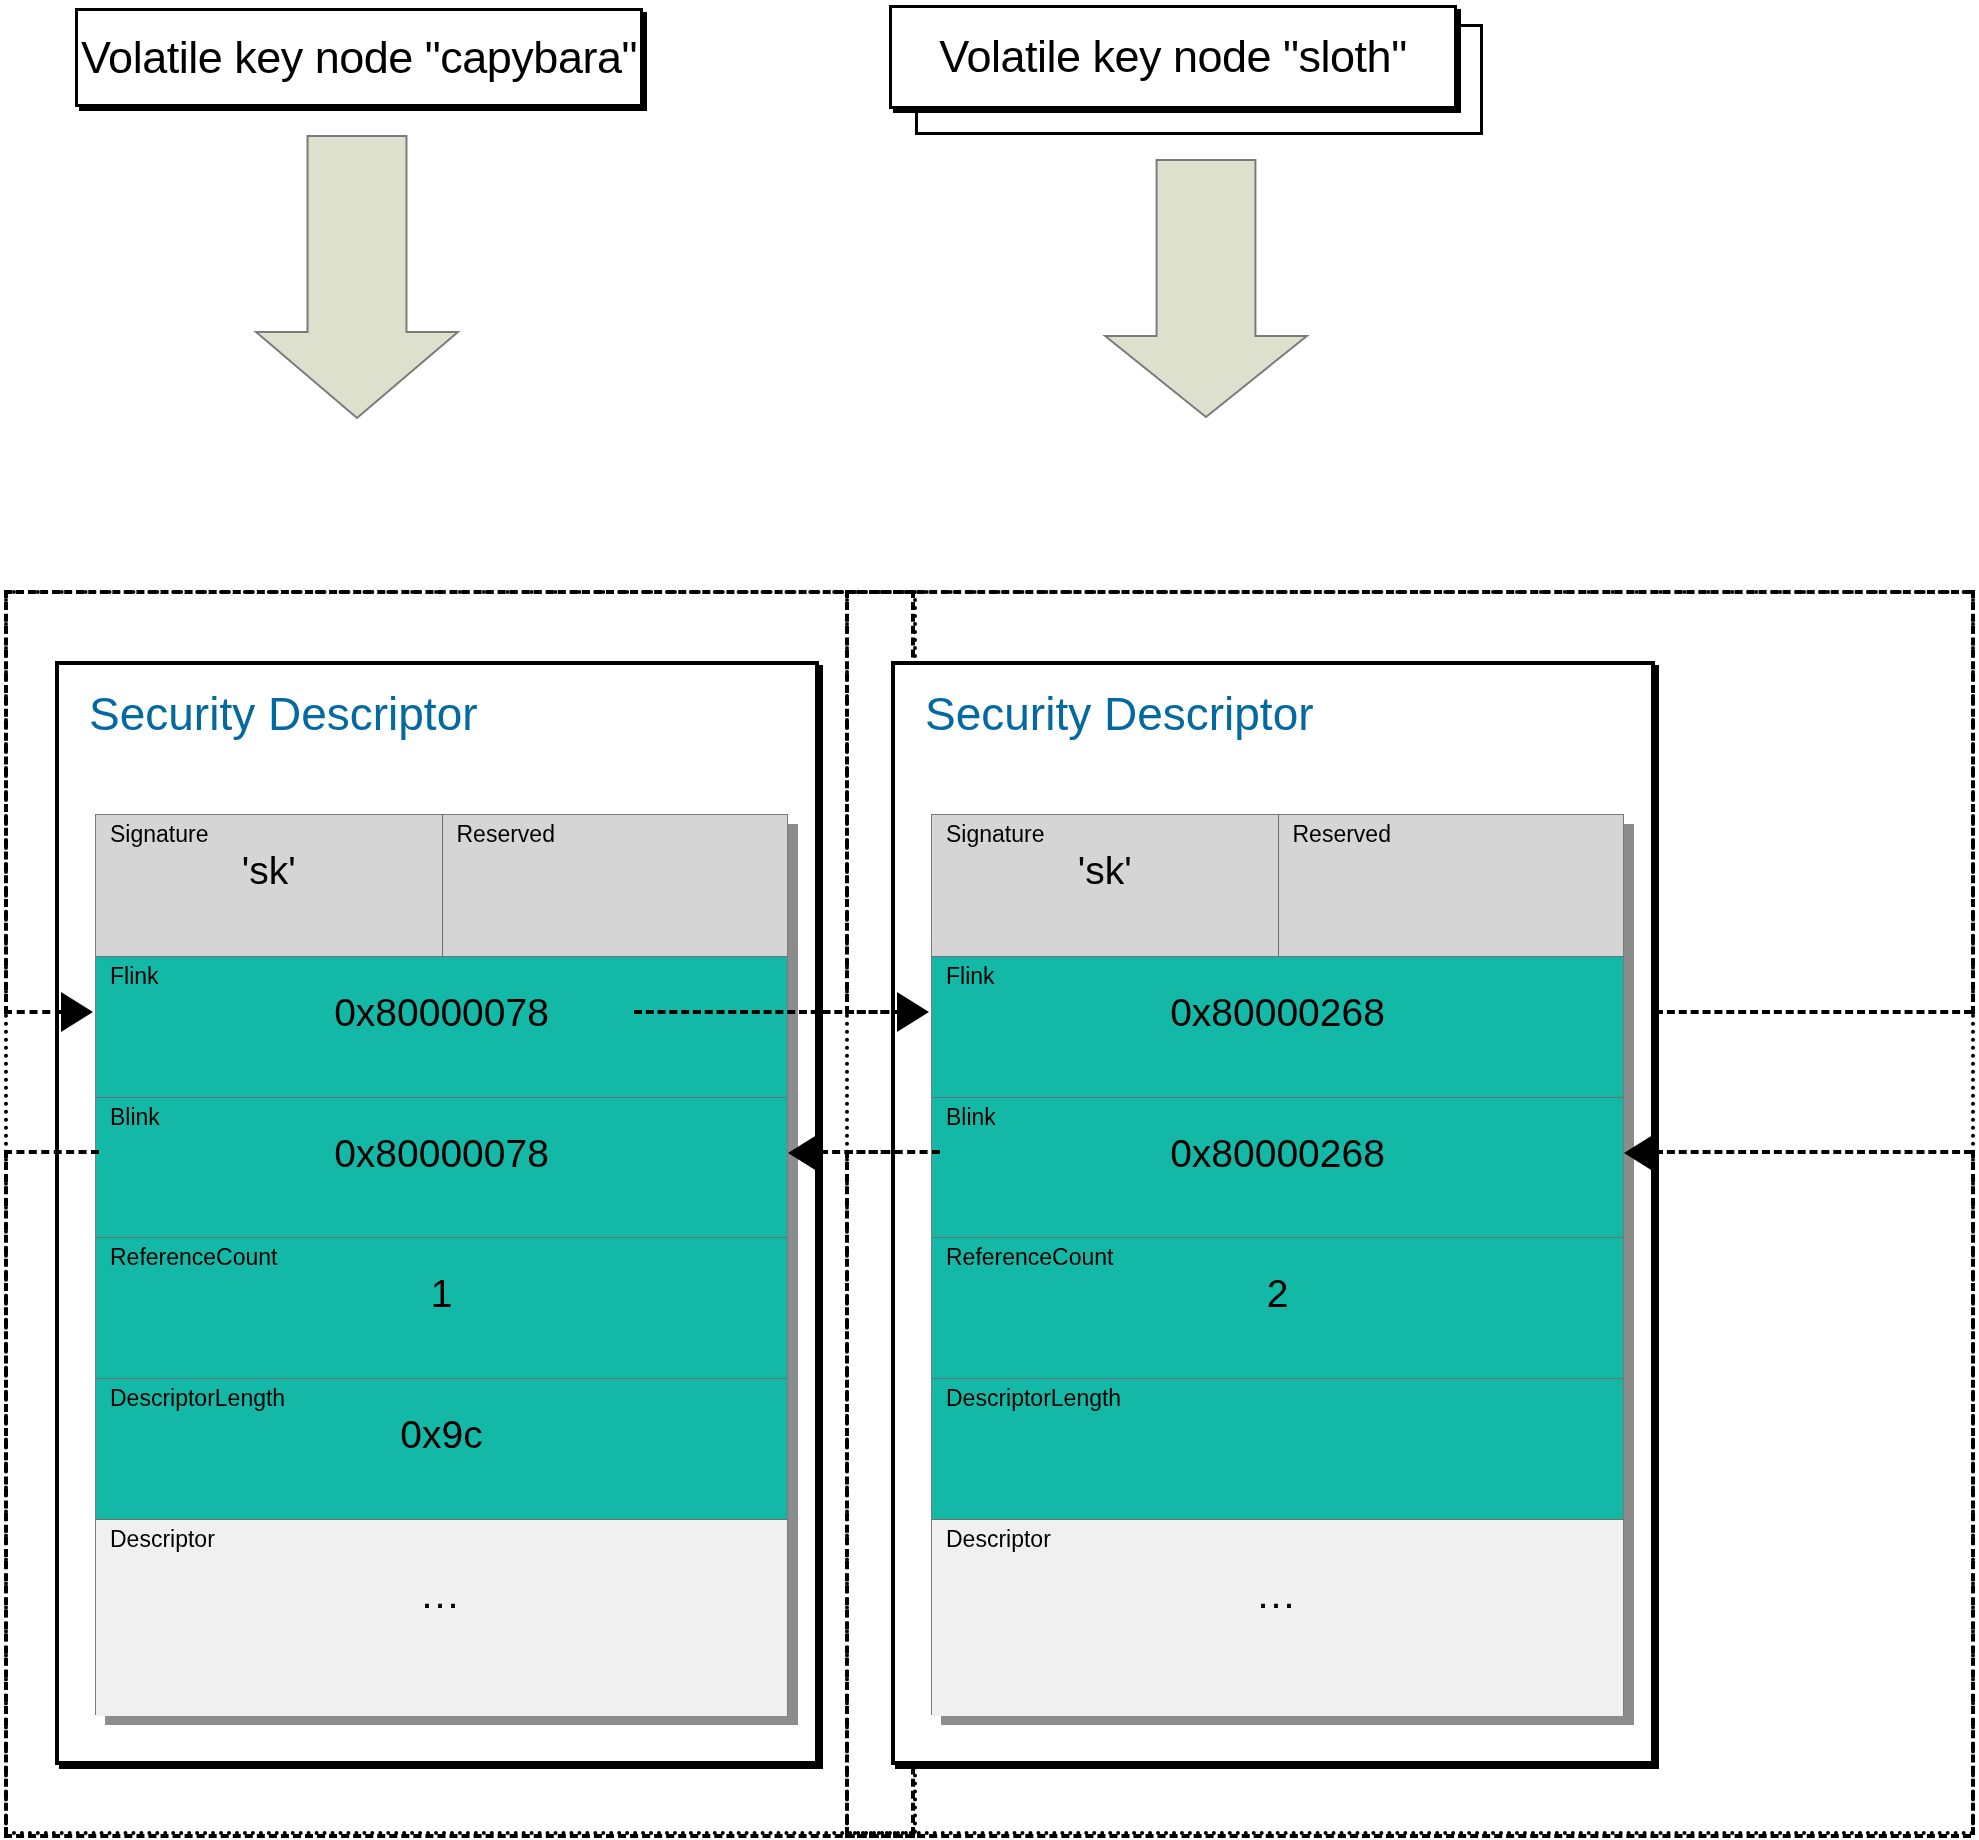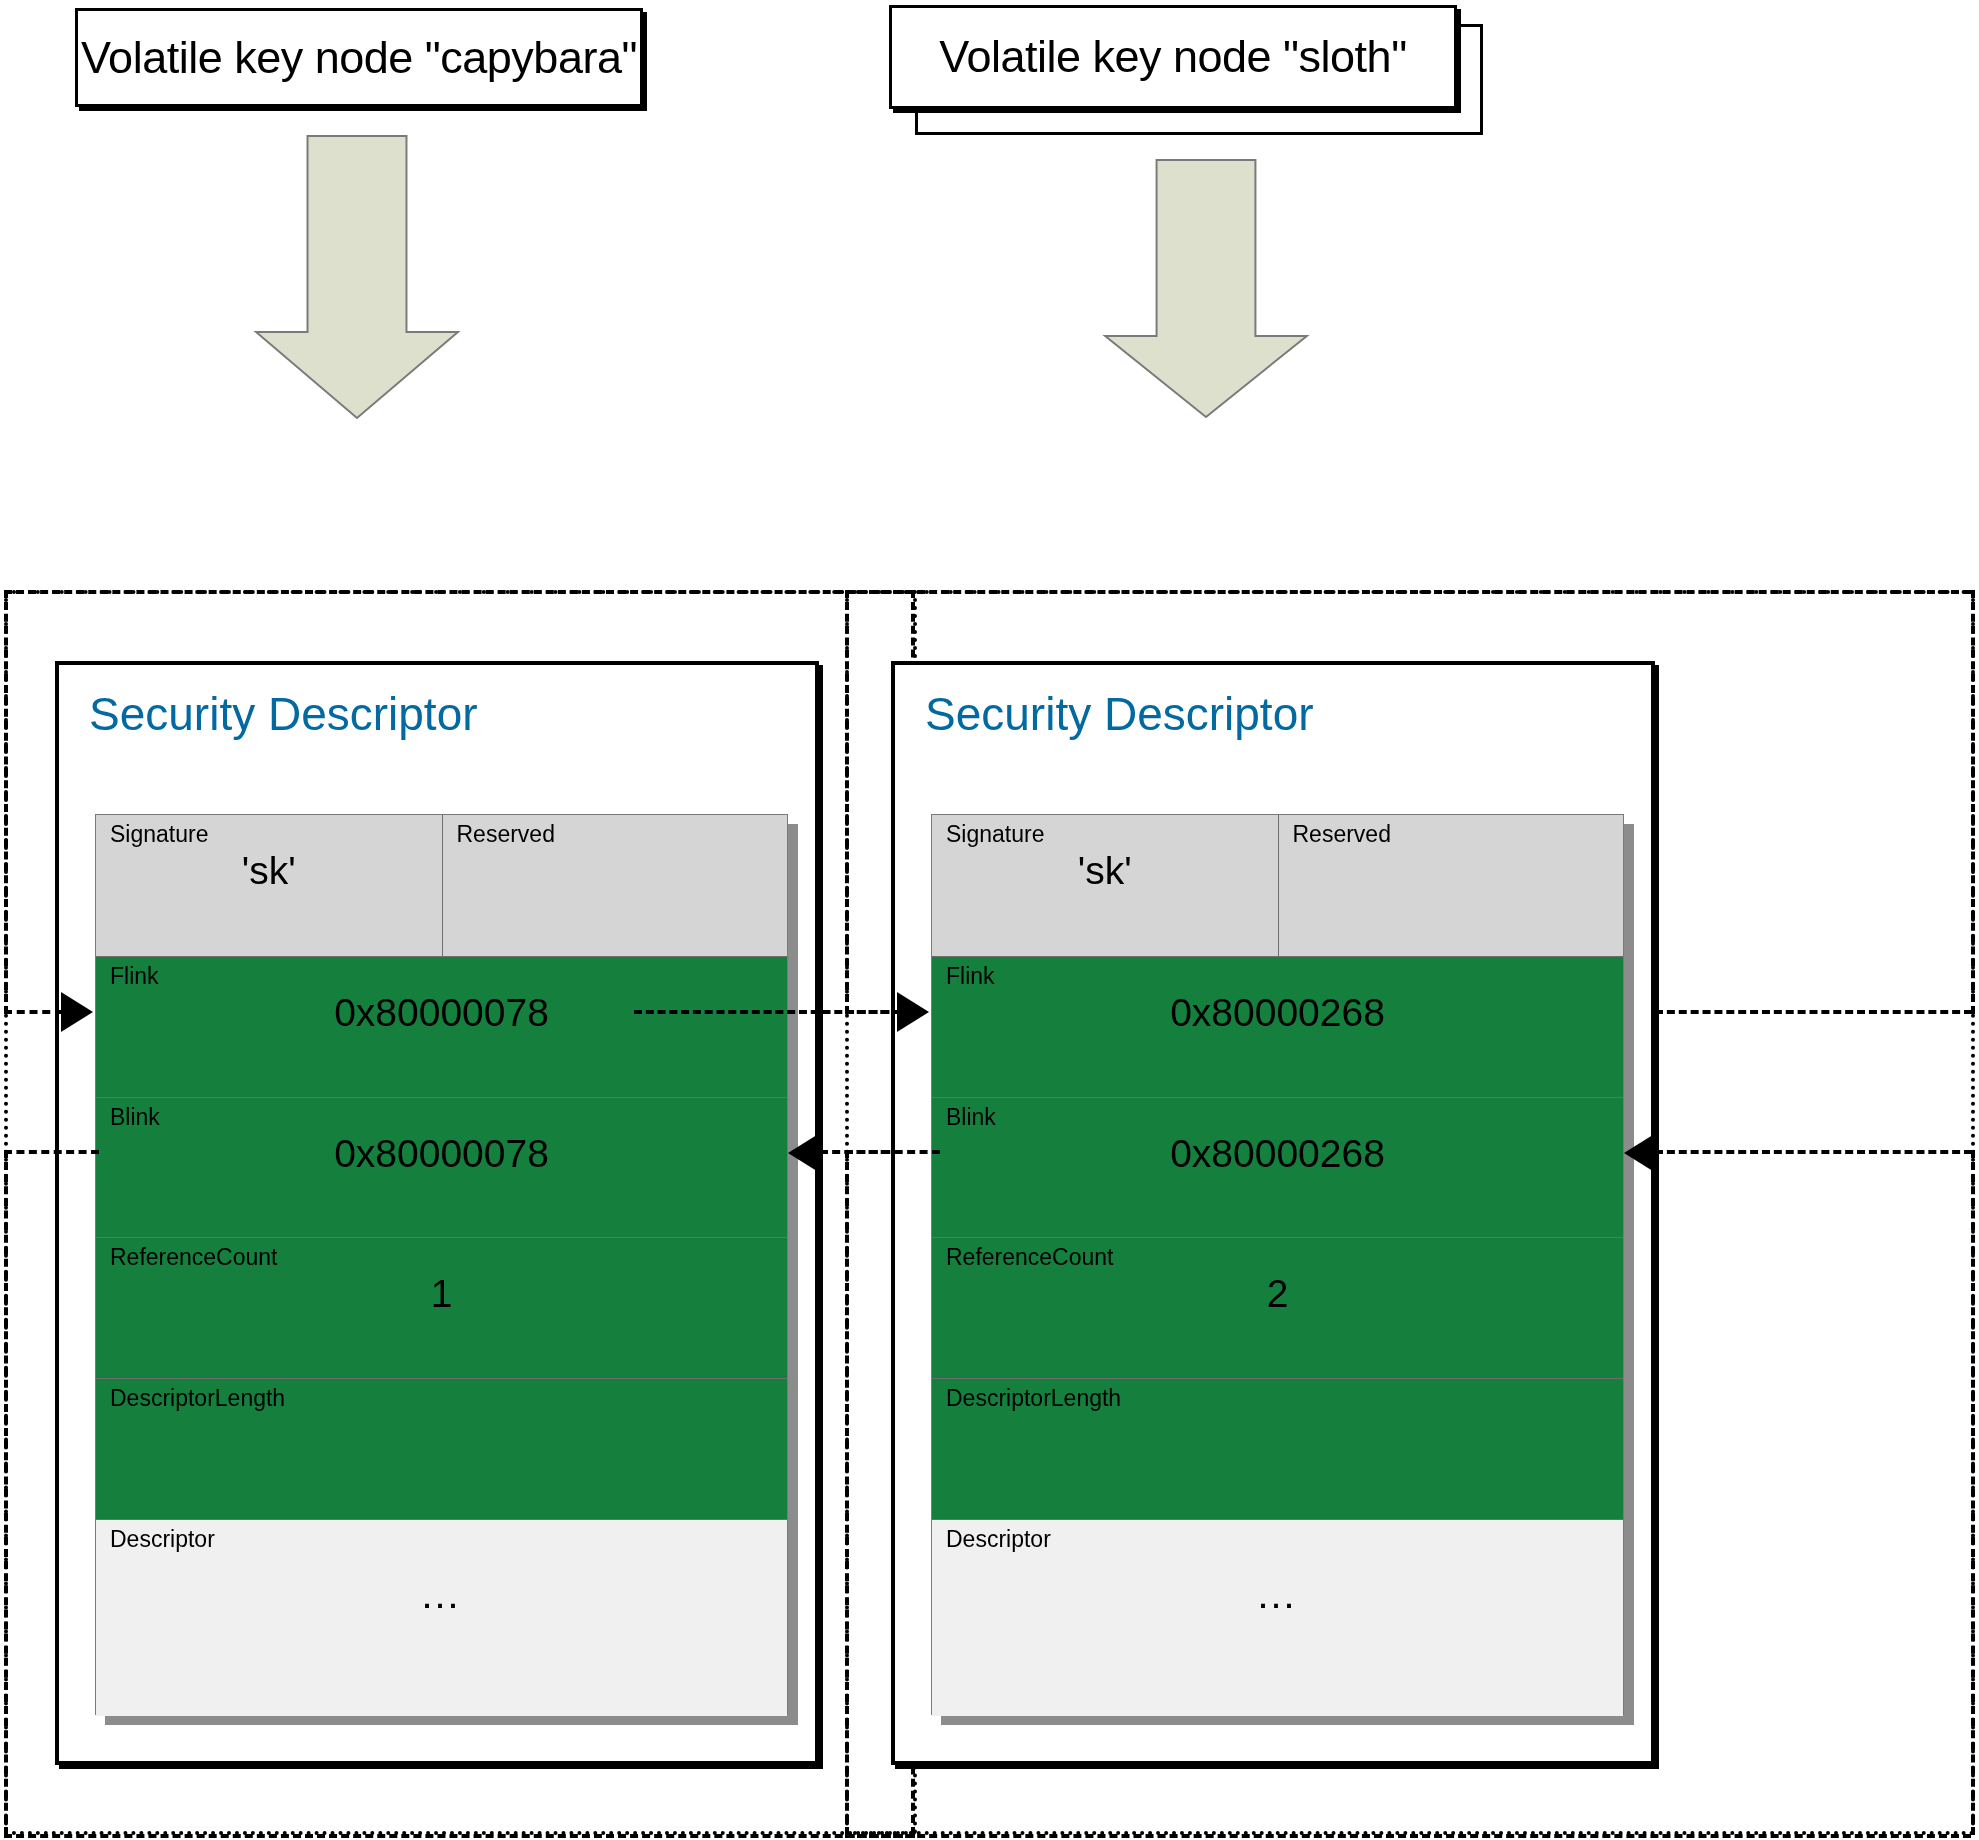--- a/index.html
+++ b/index.html
@@ -69,21 +69,21 @@
   
   .struct {
     position: absolute;
     background: #d5d5d5;
     border: 1px solid #7a7a7a;
     box-shadow: 10px 10px 0 0 #8c8c8c;
   }
   .srow {
     position: relative;
     border-bottom: 1px solid #6e6e6e;
-    background: #15803d;
+    background: #14b8a6;
     overflow: hidden;
   }
   .srow:last-child { border-bottom: none; }
   .srow.light { background: #f0f0f0; }
   .split { display: flex; }
   .half {
     position: relative;
     flex: 1 1 50%;
     background: #d5d5d5;
   }
@@ -173,20 +173,21 @@
       <span class="fval">0x80000078</span>
     </div>
 
     <div class="srow" style="height:141px;">
       <span class="fname">ReferenceCount</span>
       <span class="fval">1</span>
     </div>
 
     <div class="srow" style="height:141px;">
       <span class="fname">DescriptorLength</span>
+      <span class="fval">0x9c</span>
     </div>
 
     <div class="srow light" style="height:196px;">
       <span class="fname">Descriptor</span>
       <span class="fval dots">…</span>
     </div>
   </div>
 
   <div class="dline h" style="left:4px; top:590px; width:911px; height:0;"></div>
   <div class="dline v" style="left:911px; top:590px; width:0; height:424px;"></div>

